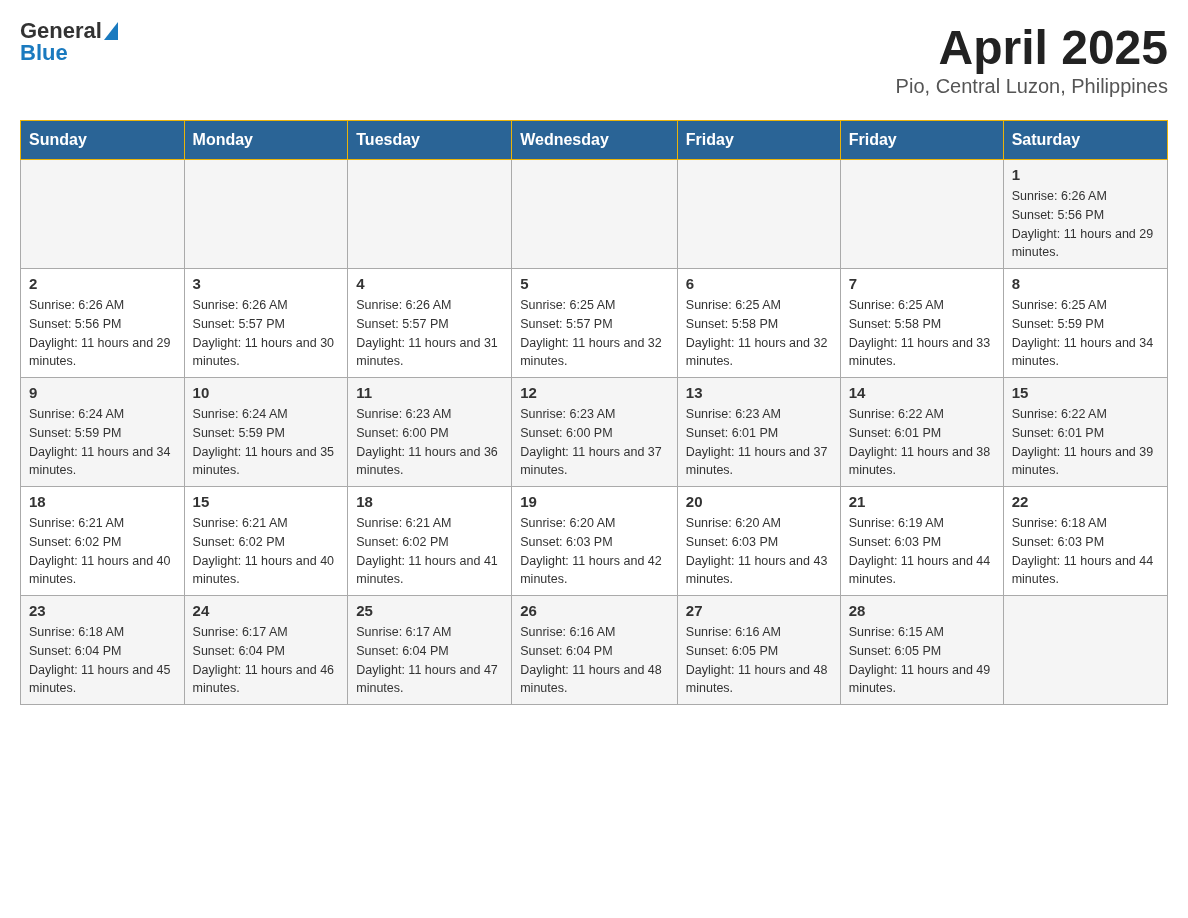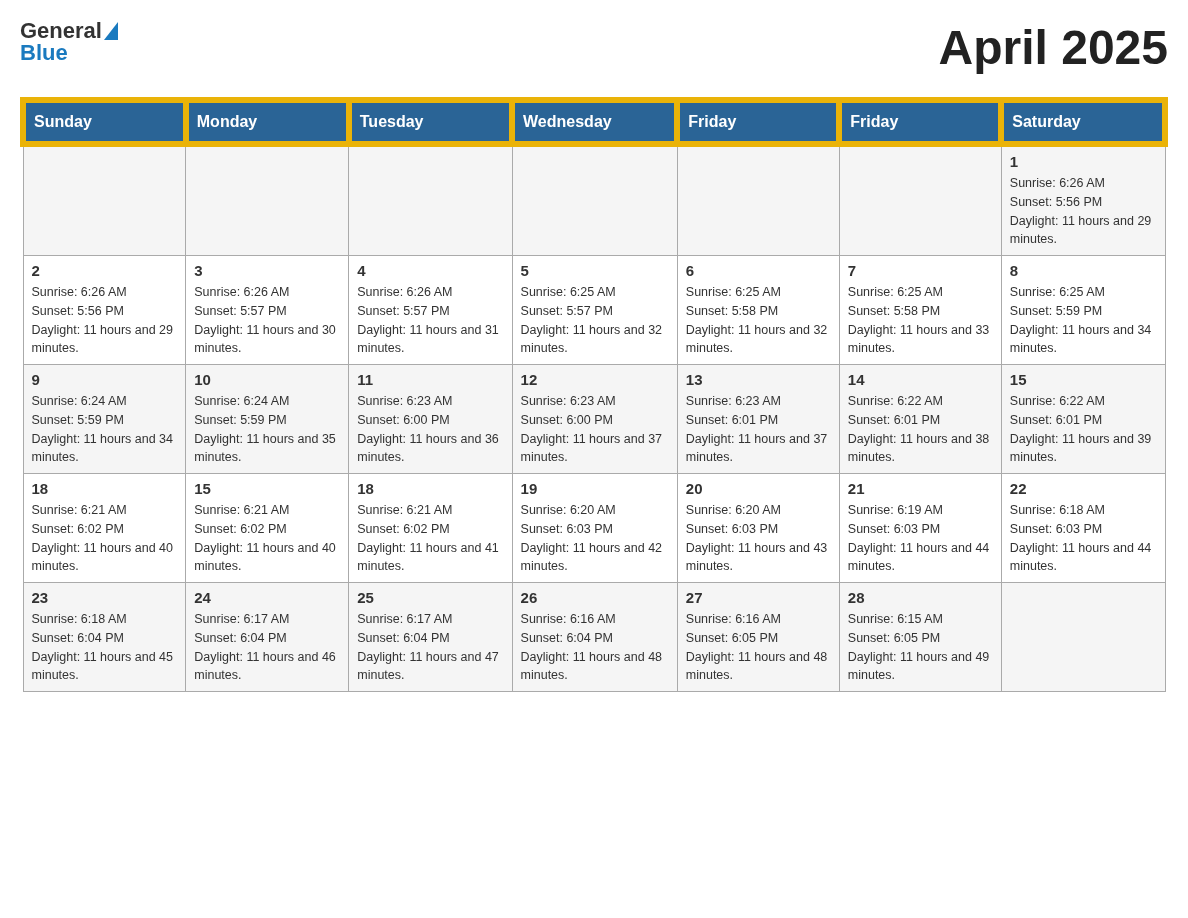--- a/index.html
+++ b/index.html
@@ -62,21 +62,21 @@
       width: 100%;
       border-collapse: collapse;
     }
     .calendar thead tr th {
       background-color: #2a6496;
       color: #fff;
       padding: 10px 8px;
       font-size: 16px;
       font-weight: bold;
       text-align: left;
-      border: 6px solid #eab308;
+      border: 1px solid #eab308;
     }
     .calendar tbody tr td {
       border: 1px solid #aaa;
       vertical-align: top;
       padding: 6px 8px;
       width: 170px;
       min-height: 100px;
       font-size: 13px;
       color: #333;
     }
@@ -108,20 +108,21 @@
     <div class="logo-row1">
       <span class="logo-text-general">General</span>
       <span class="logo-icon"></span>
     </div>
     <div>
       <span class="logo-text-blue">Blue</span>
     </div>
   </div>
   <div class="title-block">
     <h1>April 2025</h1>
+    <h2>Pio, Central Luzon, Philippines</h2>
   </div>
 </div>
 
 <table class="calendar">
   <thead>
     <tr>
     <th>Sunday</th>
         <th>Monday</th>
         <th>Tuesday</th>
         <th>Wednesday</th>

